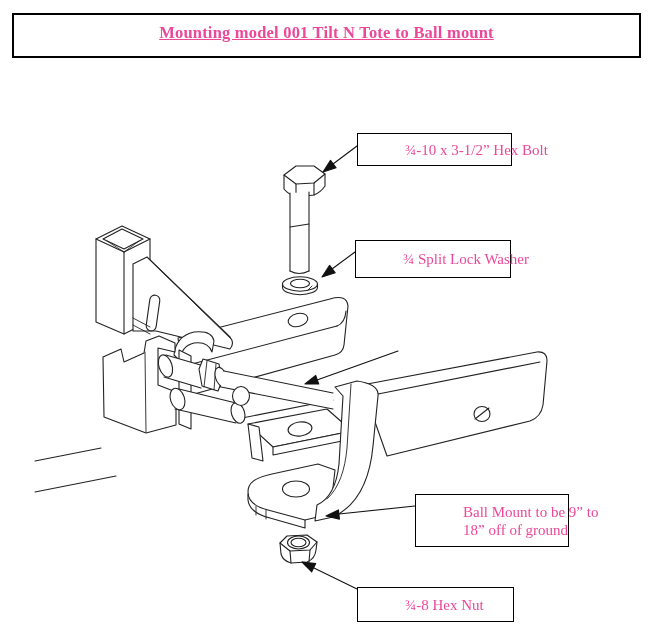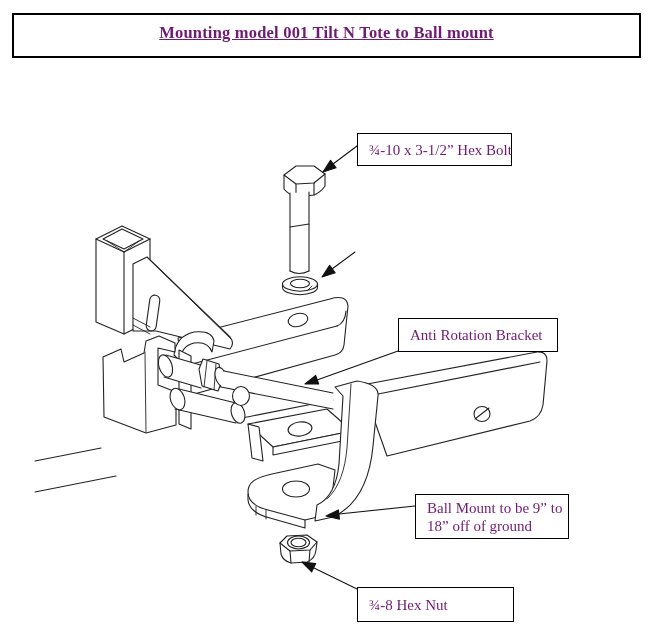--- a/index.html
+++ b/index.html
@@ -1,35 +1,35 @@
 <!DOCTYPE html>
 <html><head>
 <meta charset="utf-8">
 <style>
   html,body{margin:0;padding:0;background:#fff;}
   .page{
     position:relative;width:657px;height:628px;background:#ffffff;overflow:hidden;
-    font-family:"Liberation Serif","DejaVu Serif",serif;color:#701a75;
+    font-family:"Liberation Serif","DejaVu Serif",serif;color:#ec4899;
   }
   .titlebox{
     position:absolute;left:12px;top:13px;width:625px;height:41px;
     border:2px solid #000;display:flex;align-items:center;justify-content:center;
     background:#fff;
   }
   .titlebox span{
     font-weight:bold;text-decoration:underline;font-size:16.5px;letter-spacing:.2px;
     transform:translateY(-3px);
   }
   svg.art{position:absolute;left:0;top:0;}
   .callout{
     position:absolute;border:1.6px solid #000;background:#fff;
     font-size:15px;line-height:1.2;display:flex;flex-direction:column;justify-content:center;
     padding-left:11px;padding-right:4px;box-sizing:border-box;
   }
-  .callout div{white-space:nowrap;}
+  .callout div{white-space:nowrap;margin-left:36px;}
 </style>
 </head>
 <body>
 
 <div class="page">
 
   <div class="titlebox">
     <span>Mounting model 001 Tilt N Tote to Ball mount</span>
   </div>
 
@@ -162,26 +162,26 @@
         <line x1="357" y1="589" x2="314" y2="568"></line>
         <polygon points="302,562 311.7,571.8 315.7,563.6" fill="#111"></polygon>
       </g>
     </g>
   </svg>
 
   <div class="callout" style="left:357px;top:133px;width:155px;height:33px;">
     <div>¾-10 x 3-1/2” Hex Bolt</div>
   </div>
 
-
-  <div class="callout" style="left:398px;top:318px;width:160px;height:34px;">
-    <div>Anti Rotation Bracket</div>
+  <div class="callout" style="left:355px;top:240px;width:156px;height:38px;">
+    <div>¾ Split Lock Washer</div>
   </div>
 
-  <div class="callout" style="left:415px;top:494px;width:154px;height:45px;">
+
+  <div class="callout" style="left:415px;top:494px;width:154px;height:53px;">
     <div>Ball Mount to be 9” to</div>
     <div>18” off of ground</div>
   </div>
 
   <div class="callout" style="left:357px;top:587px;width:157px;height:35px;">
     <div>¾-8 Hex Nut</div>
   </div>
 
 </div>
 

